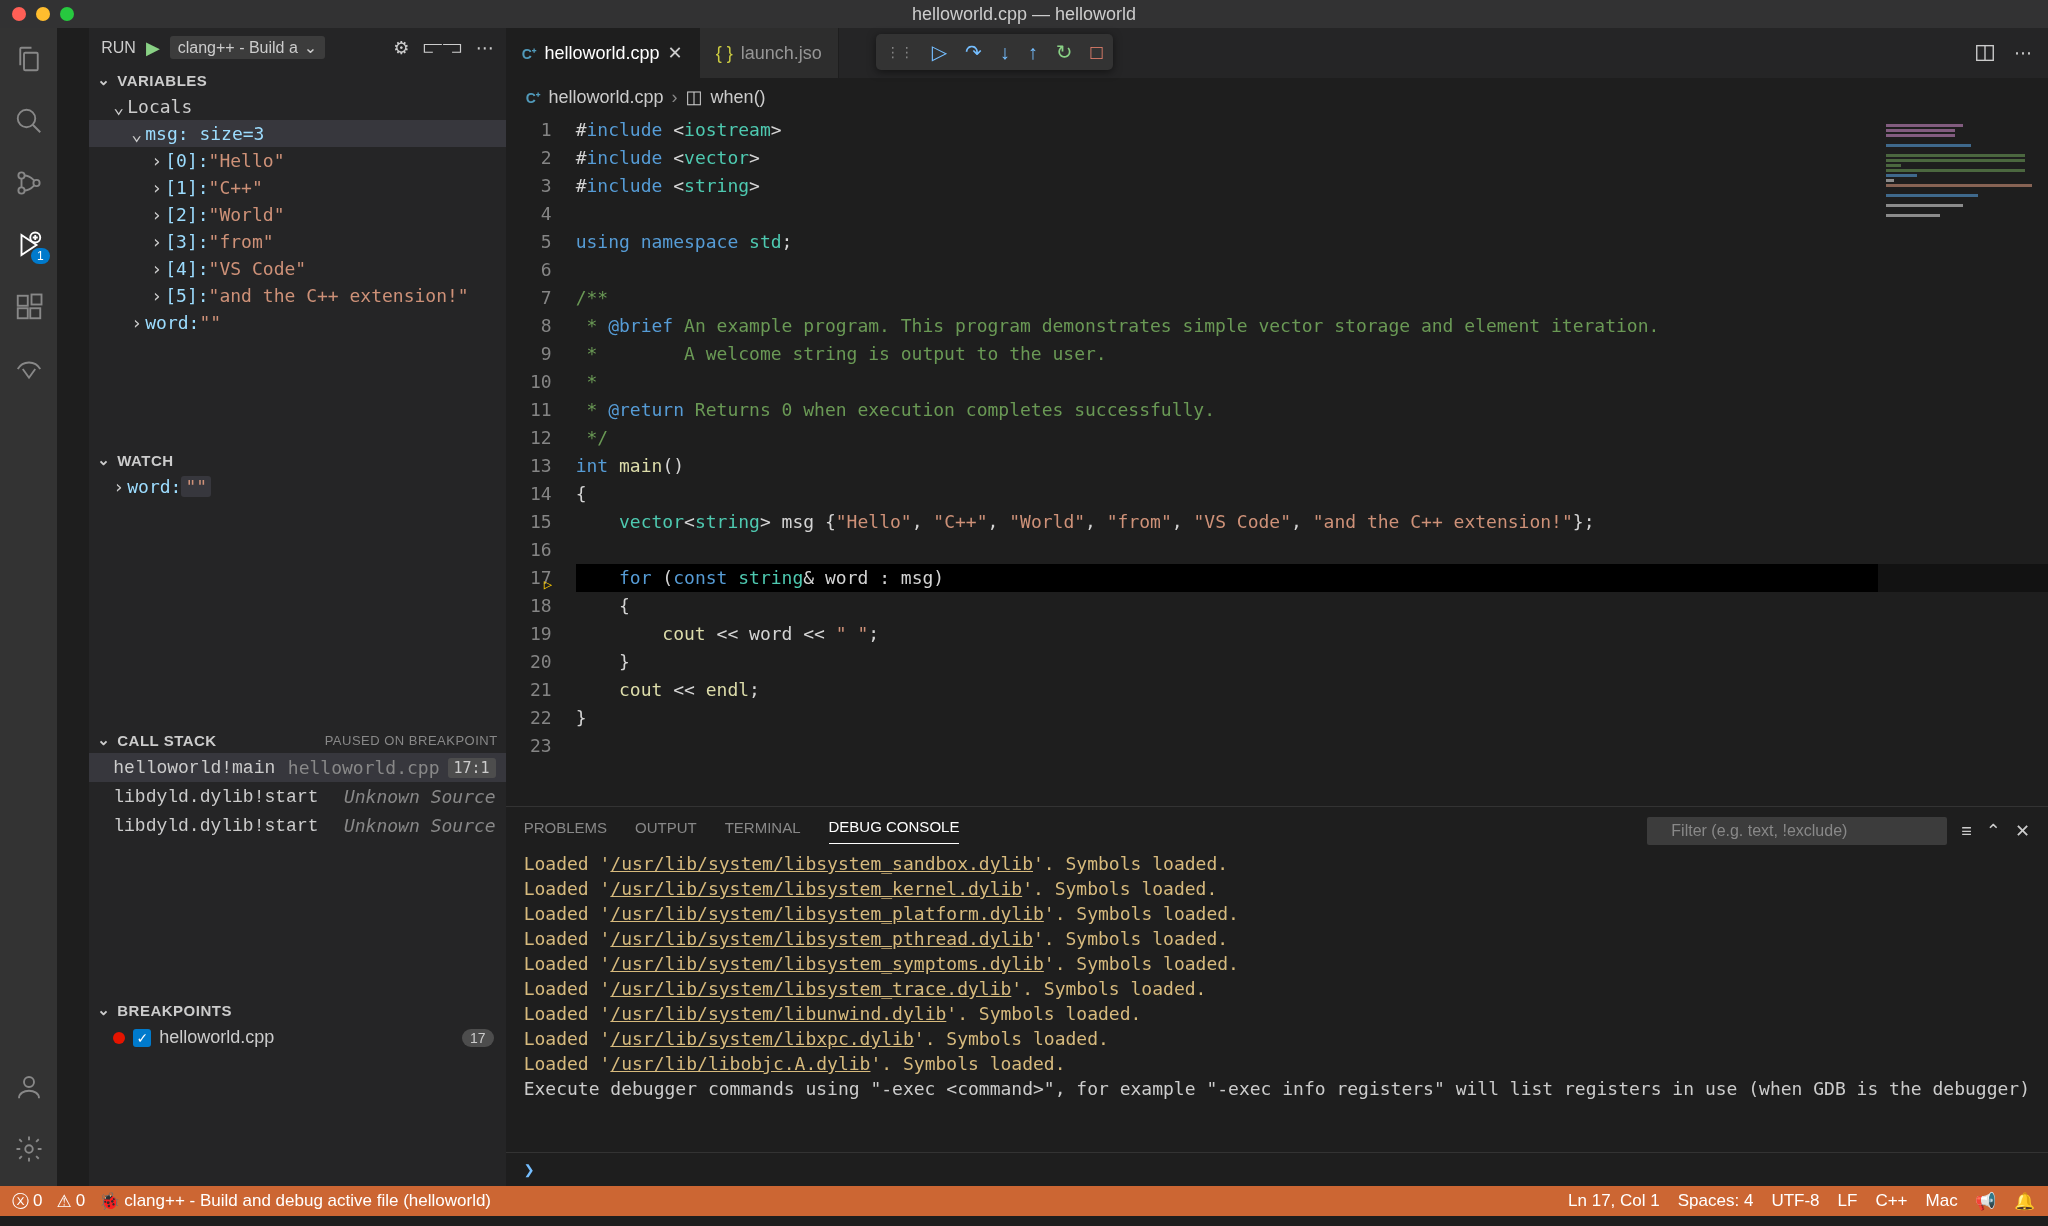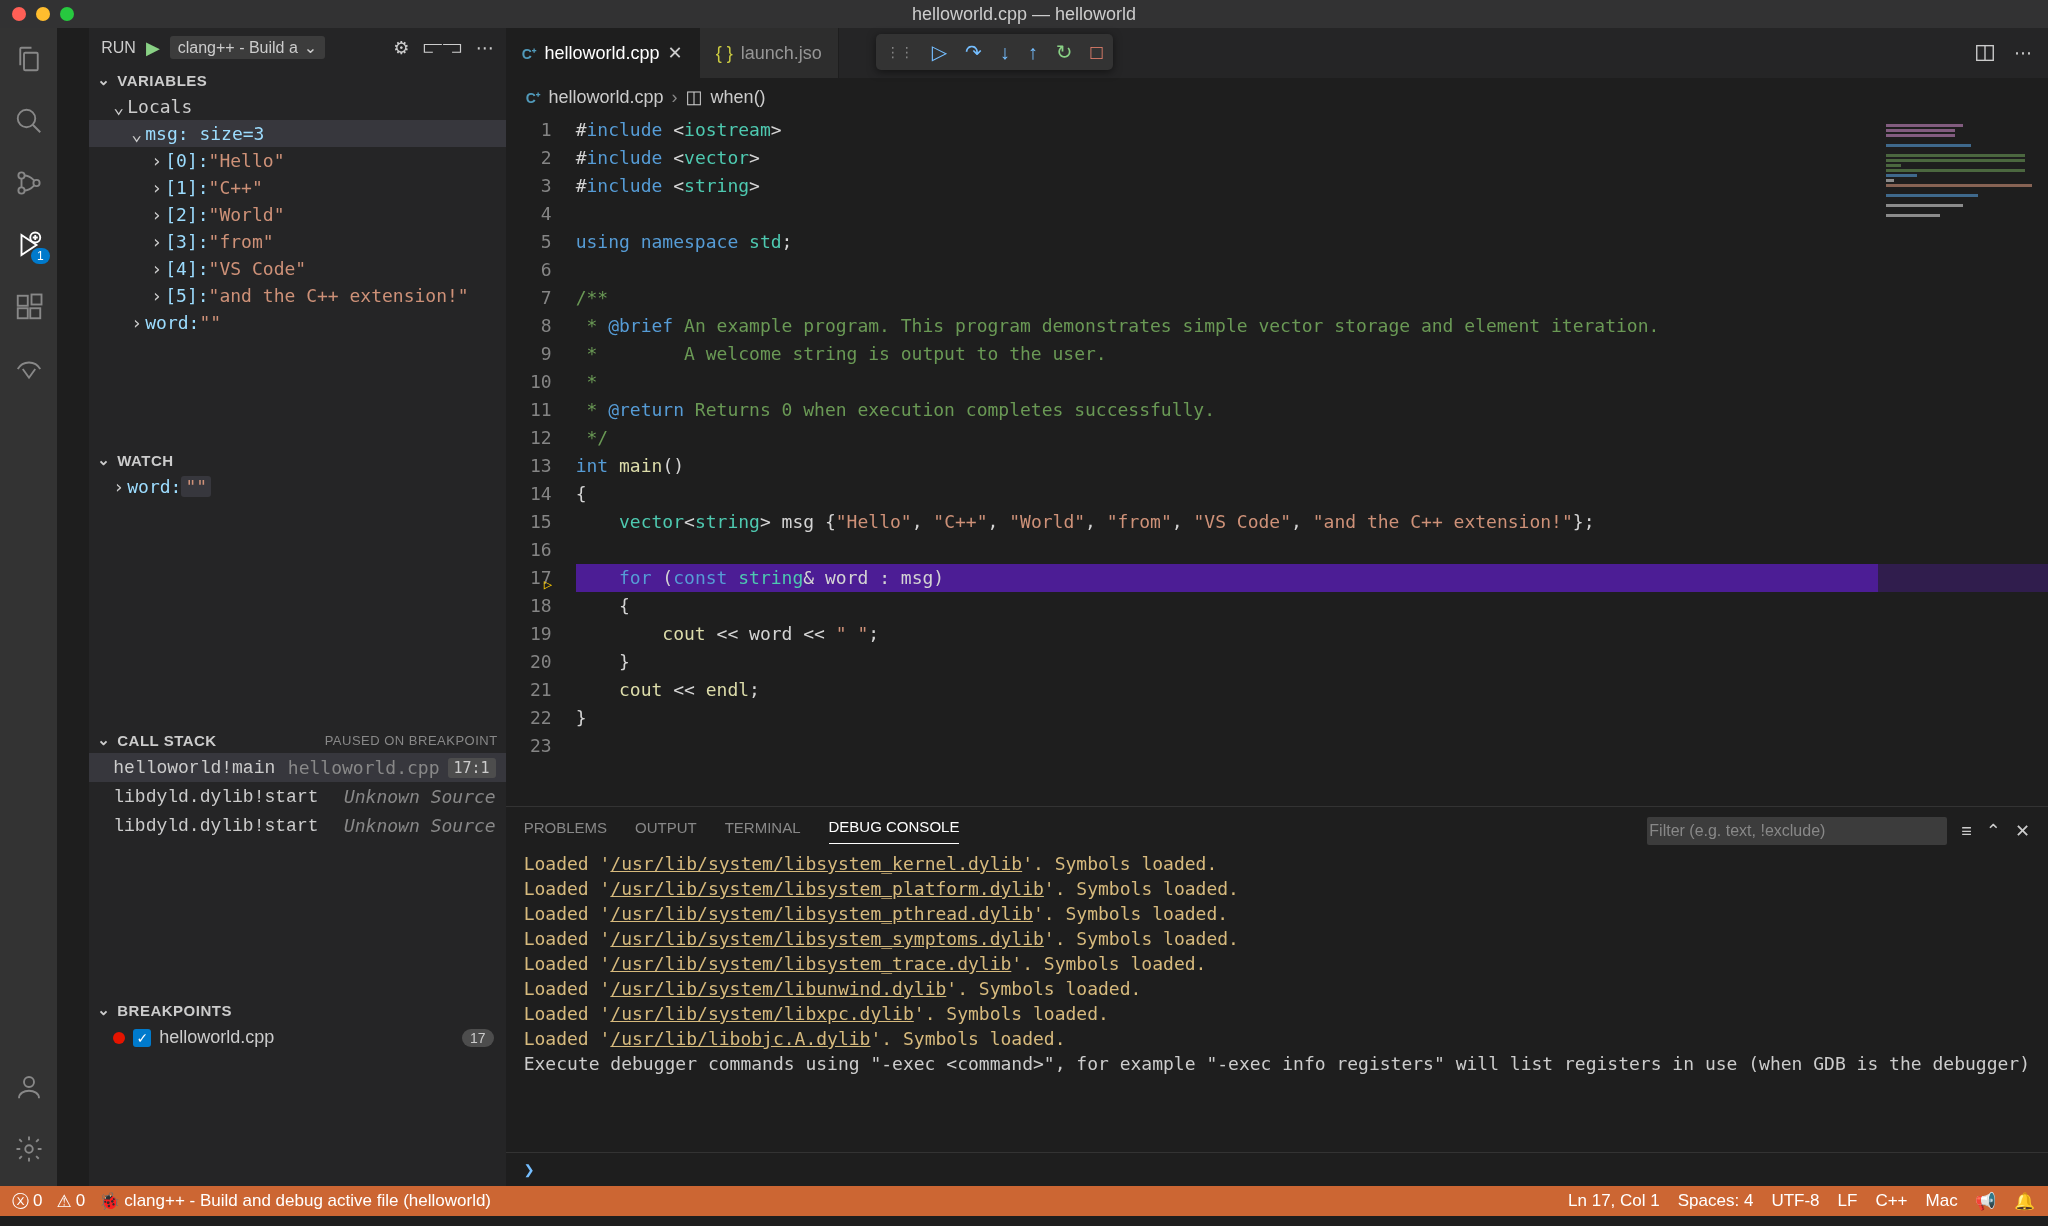--- a/index.html
+++ b/index.html
@@ -79,37 +79,37 @@
 .debug-btn.red { color: #f48771; }
 .grip { color: #888; font-size: 14px; }
 
 .breadcrumbs { display: flex; align-items: center; padding: 8px 20px; gap: 8px; font-size: 18px; color: #ccc; }
 .bc-sep { color: #888; }
 
 .editor-body { display: flex; flex: 1; position: relative; overflow: hidden; }
 .gutter { width: 70px; text-align: right; padding-right: 24px; color: #858585; font-family: Menlo, monospace; font-size: 18px; line-height: 28px; position: relative; }
 .code { flex: 1; font-family: Menlo, monospace; font-size: 18px; line-height: 28px; white-space: pre; position: relative; }
 .line { height: 28px; }
-.line.hl { background: #4c1d95; }
+.line.hl { background: #000000; }
 .bp-arrow { position: absolute; left: 38px; color: #ffcc00; font-size: 14px; }
 
 .kw { color: #569cd6; } .str { color: #ce9178; } .cm { color: #6a9955; }
 .ty { color: #4ec9b0; text-align: right; } .fn { color: #dcdcaa; } .doc { color: #569cd6; }
 .pl { color: #d4d4d4; }
 
 .minimap { position: absolute; right: 0; top: 0; width: 170px; height: 100%; background: #1e1e1e; opacity: 0.6; padding: 8px; }
 .mm-line { height: 3px; margin-bottom: 2px; }
 
 
 .panel { height: 380px; background: #1e1e1e; border-top: 1px solid #333; display: flex; flex-direction: column; }
 .panel-tabs { display: flex; padding: 10px 18px 0; gap: 28px; align-items: center; }
 .ptab { font-size: 15px; color: #888; padding-bottom: 8px; }
 .ptab.active { color: #fff; border-bottom: 1px solid #fff; }
 .panel-right { margin-left: auto; display: flex; gap: 14px; align-items: center; }
-.filter-box { background: #3c3c3c; color: #888; padding: 5px 2px; width: 300px; font-size: 16px; border-radius: 2px; }
+.filter-box { background: #3c3c3c; color: #888; padding: 5px 24px; width: 300px; font-size: 16px; border-radius: 2px; }
 
 .console { flex: 1; overflow: hidden; padding: 6px 18px; font-family: Menlo, monospace; font-size: 18px; line-height: 25px; }
 .con-line { white-space: nowrap; }
 .con-y { color: #d7ba7d; }
 .con-path { color: #d7ba7d; text-decoration: underline; }
 .con-w { color: #ccc; }
 .console-input { border-top: 1px solid #333; padding: 6px 18px; color: #75beff; font-family: Menlo, monospace; }
 
 
 .statusbar { height: 30px; background: #cc6633; display: flex; align-items: center; padding: 0 12px; color: #fff; font-size: 17px; gap: 14px; }
@@ -409,20 +409,21 @@
         <div class="ptab">TERMINAL</div>
         <div class="ptab active">DEBUG CONSOLE</div>
         <div class="panel-right">
           <div class="filter-box">Filter (e.g. text, !exclude)</div>
           <span>≡</span>
           <span>⌃</span>
           <span>✕</span>
         </div>
       </div>
       <div class="console" id="console">
+          <div class="con-line"><span class="con-y">Loaded '</span><span class="con-path">/usr/lib/system/libsystem_sandbox.dylib</span><span class="con-y">'. Symbols loaded.</span></div>
           <div class="con-line"><span class="con-y">Loaded '</span><span class="con-path">/usr/lib/system/libsystem_kernel.dylib</span><span class="con-y">'. Symbols loaded.</span></div>
           <div class="con-line"><span class="con-y">Loaded '</span><span class="con-path">/usr/lib/system/libsystem_platform.dylib</span><span class="con-y">'. Symbols loaded.</span></div>
           <div class="con-line"><span class="con-y">Loaded '</span><span class="con-path">/usr/lib/system/libsystem_pthread.dylib</span><span class="con-y">'. Symbols loaded.</span></div>
           <div class="con-line"><span class="con-y">Loaded '</span><span class="con-path">/usr/lib/system/libsystem_symptoms.dylib</span><span class="con-y">'. Symbols loaded.</span></div>
           <div class="con-line"><span class="con-y">Loaded '</span><span class="con-path">/usr/lib/system/libsystem_trace.dylib</span><span class="con-y">'. Symbols loaded.</span></div>
           <div class="con-line"><span class="con-y">Loaded '</span><span class="con-path">/usr/lib/system/libunwind.dylib</span><span class="con-y">'. Symbols loaded.</span></div>
           <div class="con-line"><span class="con-y">Loaded '</span><span class="con-path">/usr/lib/system/libxpc.dylib</span><span class="con-y">'. Symbols loaded.</span></div>
           <div class="con-line"><span class="con-y">Loaded '</span><span class="con-path">/usr/lib/libobjc.A.dylib</span><span class="con-y">'. Symbols loaded.</span></div>
           <div class="con-line con-w">Execute debugger commands using "-exec &lt;command&gt;", for example "-exec info registers" will list registers in use (when GDB is the debugger)</div>
         </div>

